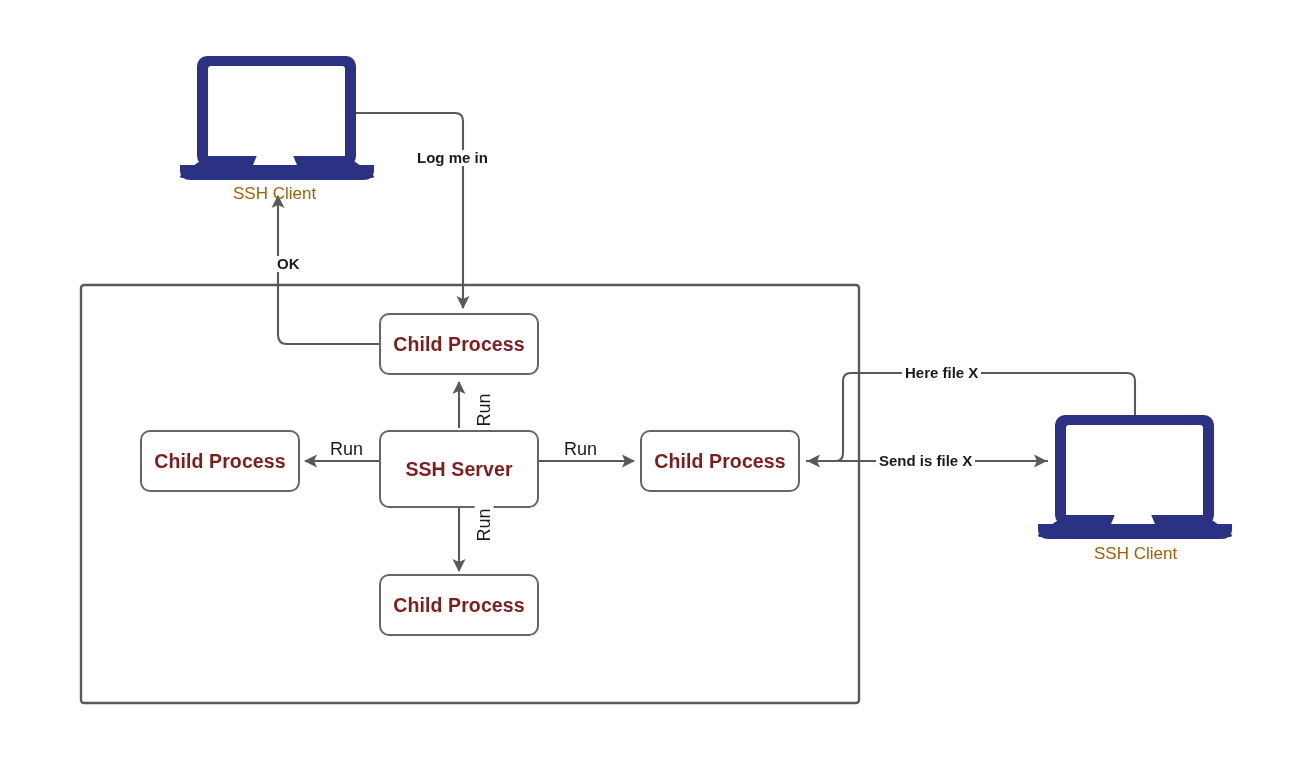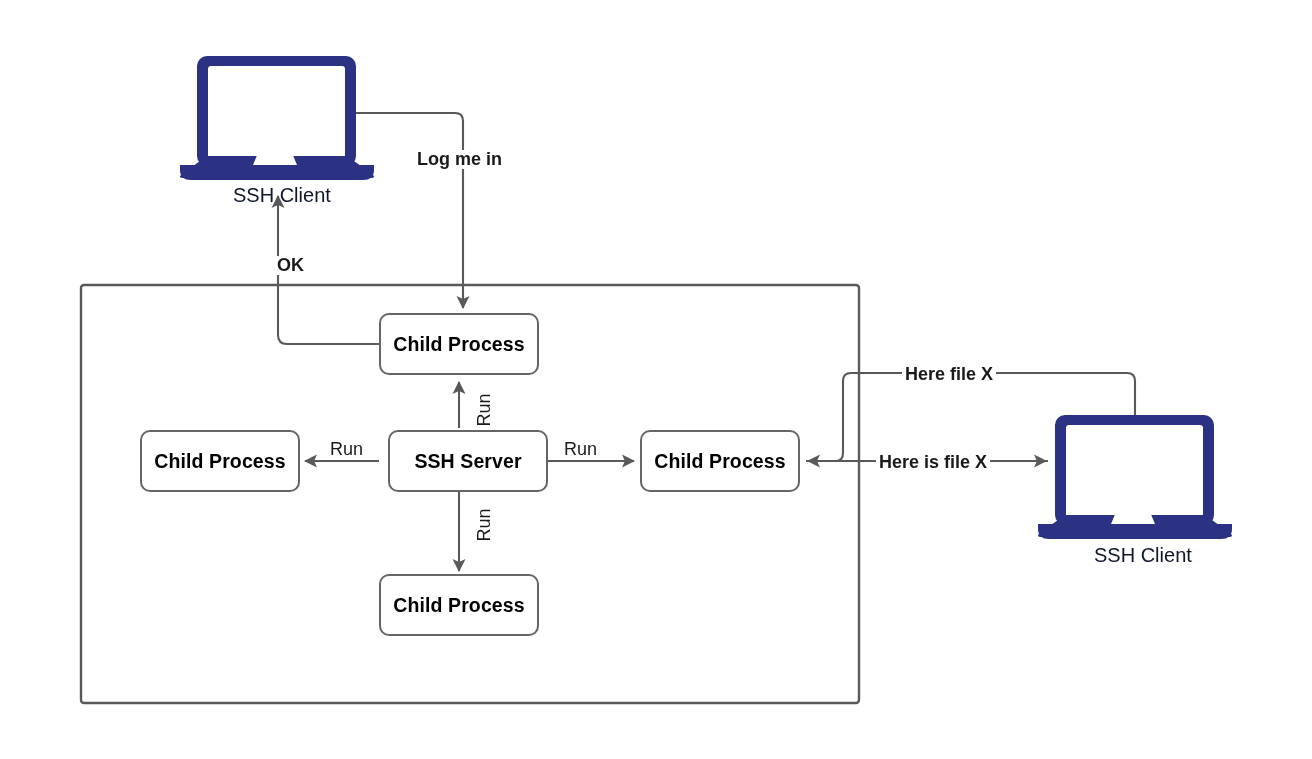--- a/index.html
+++ b/index.html
@@ -13,48 +13,48 @@
 
   .node-box{
     position:absolute;
     box-sizing:border-box;
     border:2px solid #666666;
     border-radius:10px;
     background:#ffffff;
     display:flex;align-items:center;justify-content:center;
     font-weight:bold;
     font-size:19.5px;
-    color:#000000;
+    color:#7f1d1d;
     letter-spacing:0.1px;
     white-space:nowrap;
     z-index:5;
   }
 
   .edge-label{
     position:absolute;
     font-size:15px;
     color:#1a1a1a;
     white-space:nowrap;
     background:#ffffff;
     padding:0 3px;
     z-index:6;
     line-height:1.05;
   }
-  .edge-label.bold{font-weight:bold;font-size:18px;}
+  .edge-label.bold{font-weight:bold;font-size:15px;}
   .edge-label.run{font-size:18px;font-weight:normal;}
   .edge-label.vert{
     transform-origin:center center;
     transform:rotate(-90deg);
     padding:0 2px;
   }
 
   .device-label{
     position:absolute;
-    font-size:20px;
-    color:#0f172a;
+    font-size:17px;
+    color:#a16207;
     white-space:nowrap;
     z-index:6;
     text-align:left;
   }
 </style>
 </head>
 <body>
 
 <div id="canvas">
 
@@ -110,21 +110,21 @@
   </svg>
 
   <div class="node-box" style="left:379px;top:313px;width:160px;height:62px;">
     <span>Child Process</span>
   </div>
 
   <div class="node-box" style="left:140px;top:430px;width:160px;height:62px;">
     <span>Child Process</span>
   </div>
 
-  <div class="node-box" style="left:379px;top:430px;width:160px;height:62px;margin-left:9px;">
+  <div class="node-box" style="left:379px;top:430px;width:160px;height:78px;">
     <span>SSH Server</span>
   </div>
 
   <div class="node-box" style="left:640px;top:430px;width:160px;height:62px;">
     <span>Child Process</span>
   </div>
 
   <div class="node-box" style="left:379px;top:574px;width:160px;height:62px;">
     <span>Child Process</span>
   </div>
@@ -136,19 +136,19 @@
   <div class="edge-label run vert" style="left:459px;top:397px;width:40px;margin-left:3px;">Run</div>
 
   <div class="edge-label run" style="left:327px;top:440px;">Run</div>
 
   <div class="edge-label run" style="left:561px;top:440px;">Run</div>
 
   <div class="edge-label run vert" style="left:459px;top:512px;width:40px;margin-left:3px;">Run</div>
 
   <div class="edge-label bold" style="left:902px;top:365px;">Here file X</div>
 
-  <div class="edge-label bold" style="left:876px;top:453px;">Here is file X</div>
+  <div class="edge-label bold" style="left:876px;top:453px;">Send is file X</div>
 
   <div class="device-label" style="left:233px;top:184px;">SSH Client</div>
 
   <div class="device-label" style="left:1094px;top:544px;">SSH Client</div>
 
 </div>
 
 </body></html>

